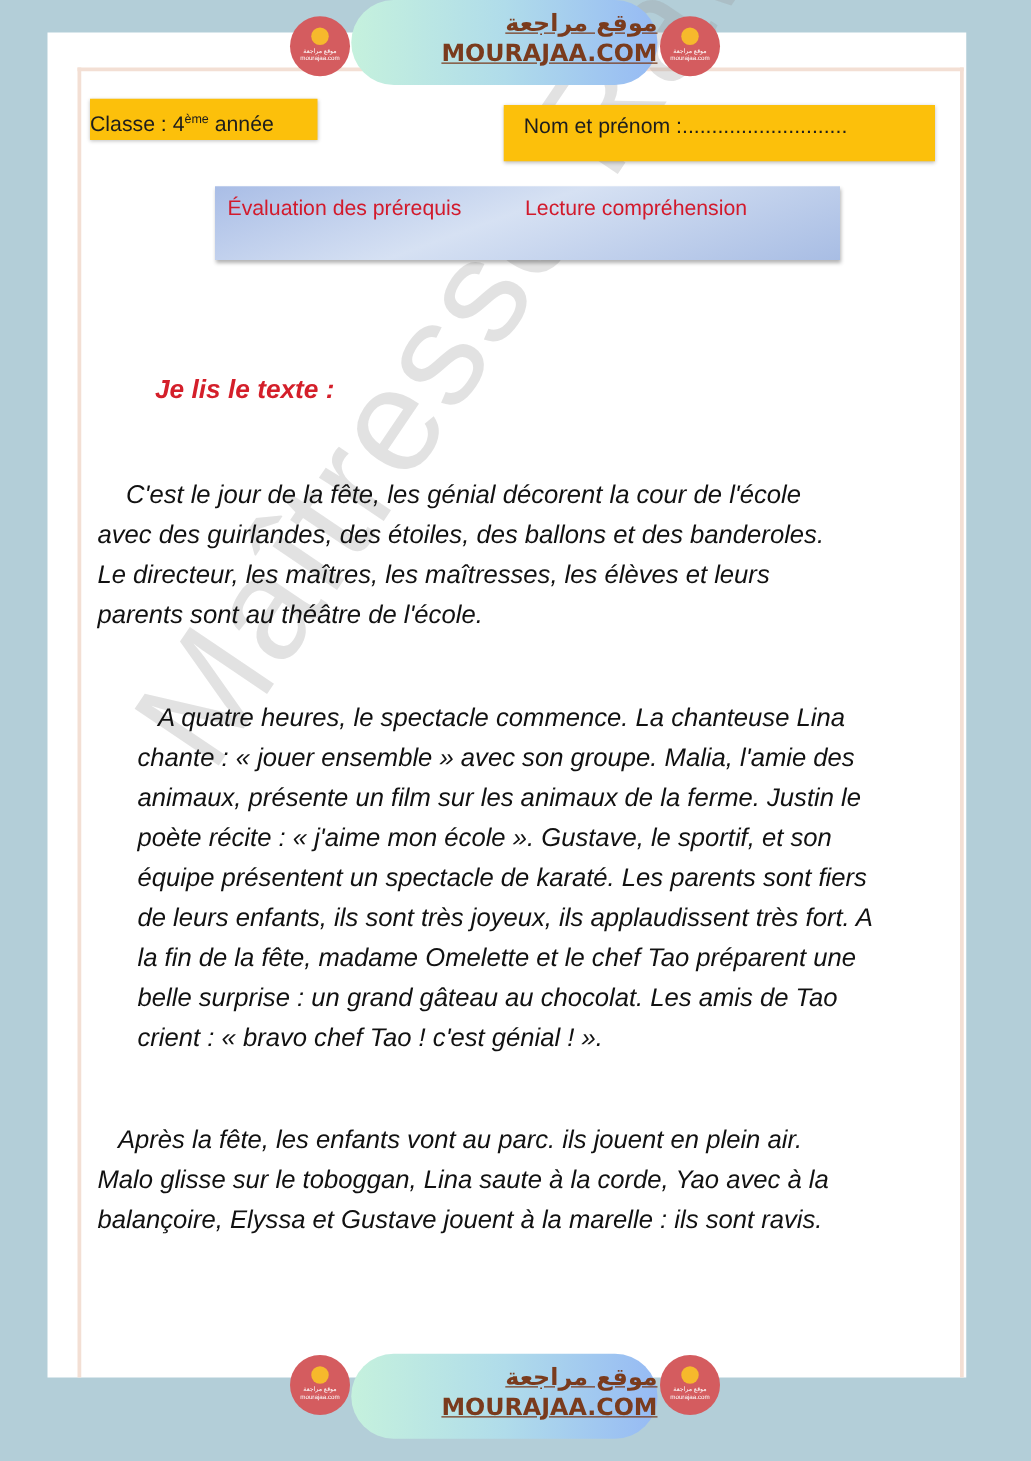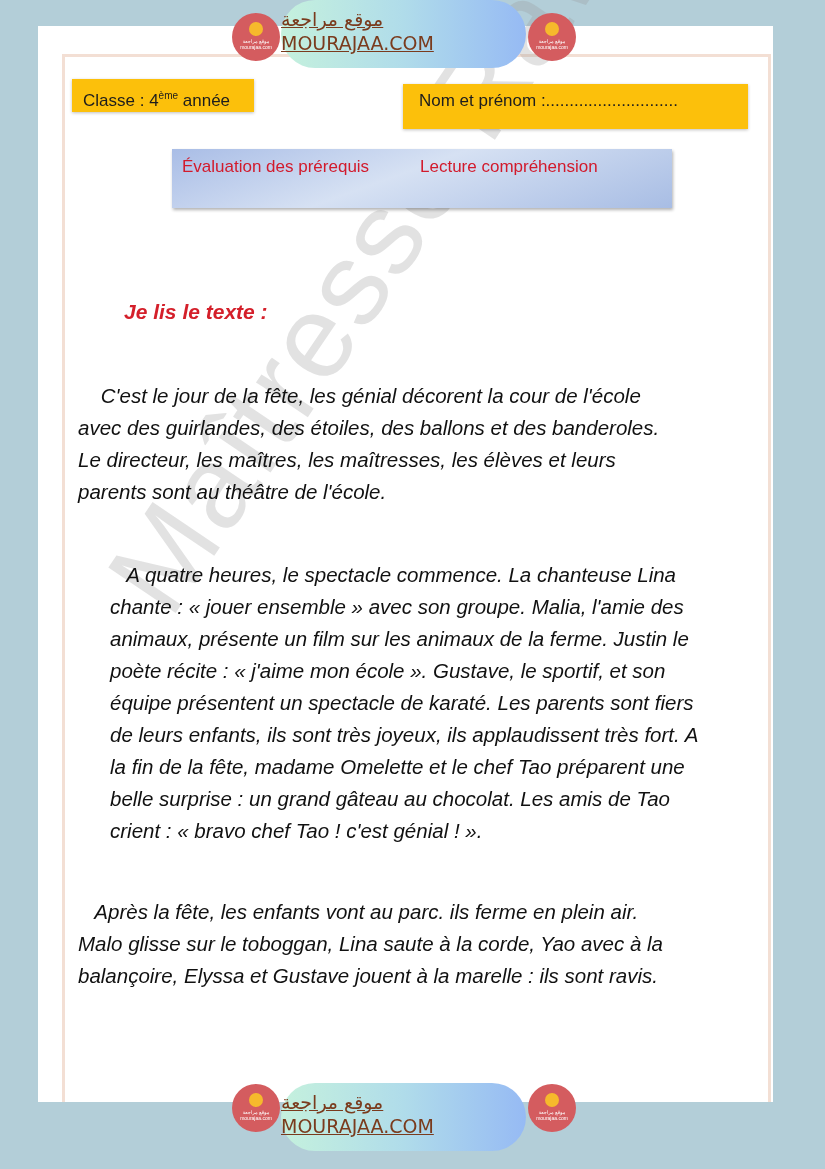--- a/index.html
+++ b/index.html
@@ -14,38 +14,38 @@
     }
     .frame {
       position: absolute; left: 62px; top: 54px; width: 709px; height: 1048px;
       border-left: 3px solid #f3dfd4; border-right: 3px solid #f3dfd4;
       border-top: 3px solid #f3dfd4; box-sizing: border-box;
     }
     .banner {
       position: absolute; left: 281px; width: 245px; height: 68px;
       border-radius: 34px;
       background: linear-gradient(90deg, #c5f1dd 0%, #b0dcea 50%, #96baf4 100%);
-      text-align: left; color: #7a3b1d; font-weight: normal;
+      text-align: right; color: #7a3b1d; font-weight: bold;
     }
     .banner .ar { display:block; font-size: 19px; margin-top: 8px; text-decoration: underline; font-family: "DejaVu Sans", sans-serif; }
     .banner .en { display:block; font-size: 19px; margin-top: 2px; text-decoration: underline; font-family: "DejaVu Sans", sans-serif; }
     .badge {
       position: absolute; width: 48px; height: 48px; border-radius: 50%;
       background: #d45c5f; text-align: center;
     }
     .badge .dot {
       display:block; width: 14px; height: 14px; border-radius: 50%;
       background: #f6b92c; margin: 9px auto 2px;
     }
     .badge .tiny { display:block; font-size: 5px; color: #fff; line-height: 6px; }
     .yellow-box {
       position: absolute; background: #fcc00b; color: #1d1d1d;
       box-shadow: 0 1px 3px rgba(0,0,0,0.25); font-size: 17px;
     }
-    .classe { left: 72px; top: 79px; width: 182px; height: 33px; line-height: 33px; padding-left: 11px; box-sizing: border-box; }
+    .classe { left: 72px; top: 79px; width: 182px; height: 33px; line-height: 33px; box-sizing: border-box; }
     .classe sup { font-size: 10px; }
     .nom { left: 403px; top: 84px; width: 345px; height: 45px; line-height: 33px; padding-left: 16px; box-sizing: border-box; }
     .eval-box {
       position: absolute; left: 172px; top: 149px; width: 500px; height: 59px;
       background: linear-gradient(160deg, #a9bde6 0%, #d6e1f3 45%, #a8bde4 100%);
       box-shadow: 1px 2px 3px rgba(0,0,0,0.3);
       color: #d21a2c; font-size: 17px;
     }
     .eval-box .t1 { position:absolute; left: 10px; top: 8px; }
     .eval-box .t2 { position:absolute; left: 248px; top: 8px; }
@@ -117,21 +117,21 @@
   <span class="line">animaux, présente un film sur les animaux de la ferme. Justin le</span>
   <span class="line">poète récite : « j'aime mon école ». Gustave, le sportif, et son</span>
   <span class="line">équipe présentent un spectacle de karaté. Les parents sont fiers</span>
   <span class="line">de leurs enfants, ils sont très joyeux, ils applaudissent très fort. A</span>
   <span class="line">la fin de la fête, madame Omelette et le chef Tao préparent une</span>
   <span class="line">belle surprise : un grand gâteau au chocolat. Les amis de Tao</span>
   <span class="line">crient : « bravo chef Tao ! c'est génial ! ».</span>
 </div>
 
 <div class="para p3">
-  <span class="line" style="white-space:pre;">   Après la fête, les enfants vont au parc. ils ferme en plein air.</span>
+  <span class="line" style="white-space:pre;">   Après la fête, les enfants vont au parc. ils jouent en plein air.</span>
   <span class="line">Malo glisse sur le toboggan, Lina saute à la corde, Yao avec à la</span>
   <span class="line">balançoire, Elyssa et Gustave jouent à la marelle : ils sont ravis.</span>
 </div>
 
 <div class="badge" style="left:232px; top:1084px;">
   <span class="dot"></span>
   <span class="tiny">موقع مراجعة mourajaa.com</span>
 </div>
 <div class="banner" style="top:1083px;">
   <span class="ar">موقع مراجعة</span>

